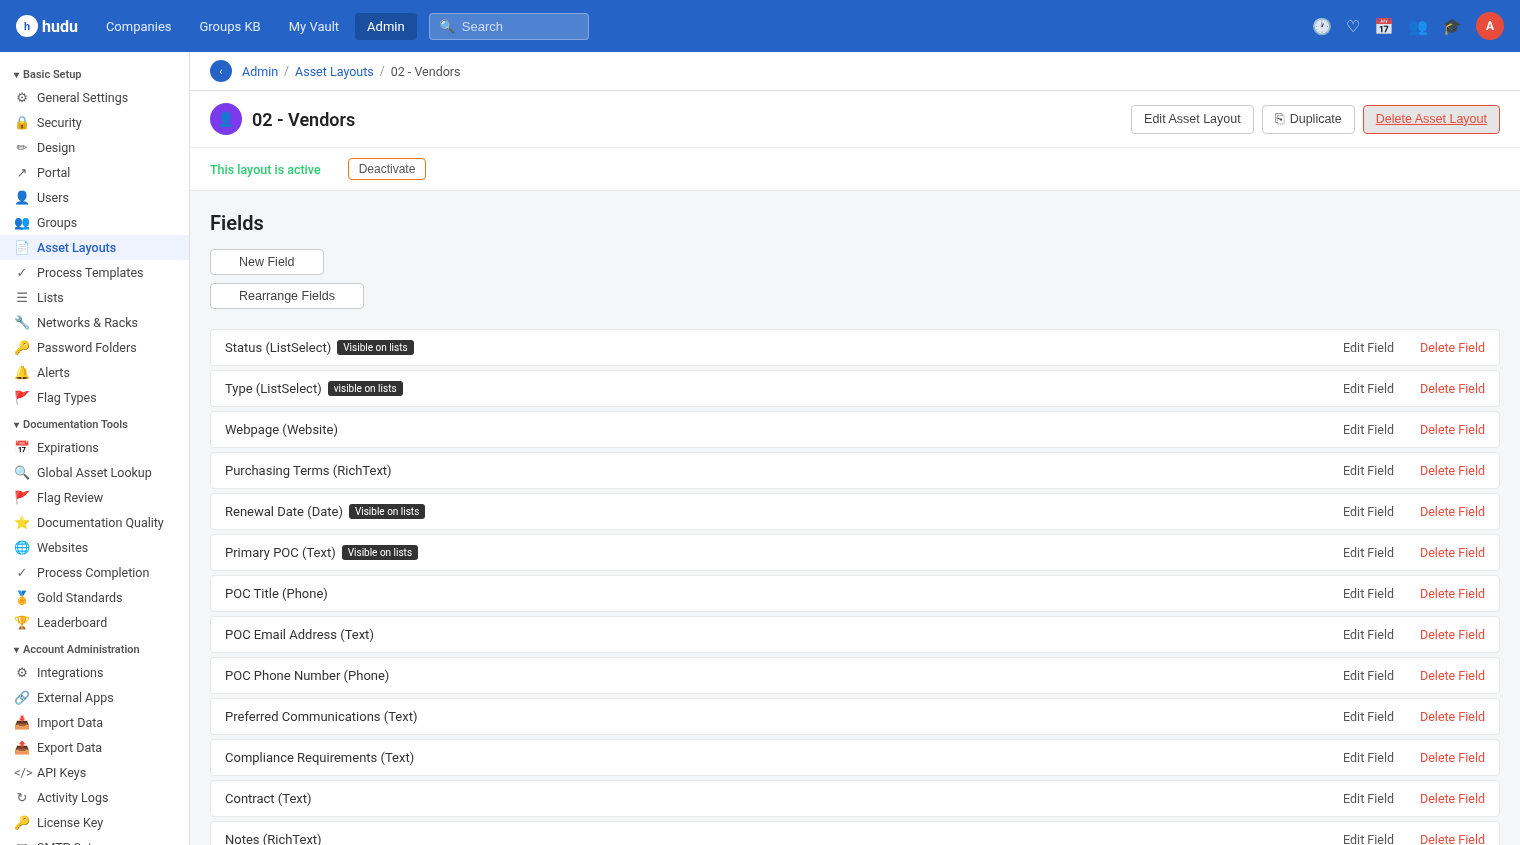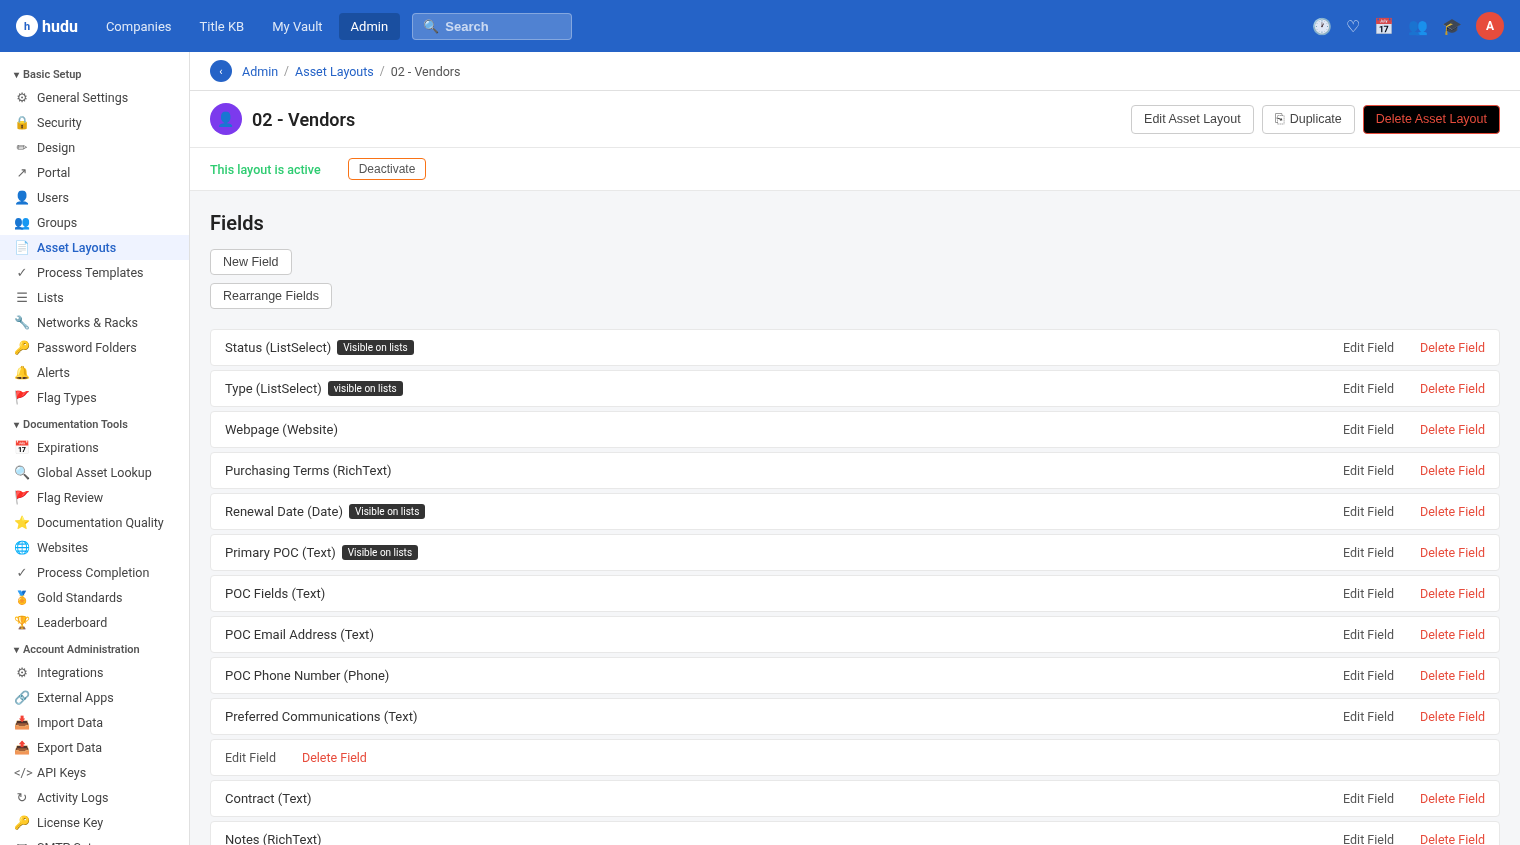--- a/index.html
+++ b/index.html
@@ -22,21 +22,21 @@
     .top-nav .logo-icon { width: 22px; height: 22px; background: white; border-radius: 50%; display: flex; align-items: center; justify-content: center; }
     .top-nav .logo-icon span { color: #2563c7; font-size: 11px; font-weight: bold; }
     .nav-item {
       color: rgba(255,255,255,0.85); font-size: 13px; padding: 6px 12px; border-radius: 4px; cursor: pointer; text-decoration: none;
     }
     .nav-item.active { background: #1a4fa0; color: white; }
     .search-box {
       margin-left: 8px; background: rgba(255,255,255,0.2); border: 1px solid rgba(255,255,255,0.3); border-radius: 4px;
       padding: 5px 10px; color: white; font-size: 13px; width: 160px; display: flex; align-items: center; gap: 6px;
     }
-    .search-box input { background: transparent; border: none; outline: none; color: white; font-size: 13px; width: 100%; font-weight: bold; }
+    .search-box input { background: transparent; border: none; outline: none; color: white; font-size: 13px; width: 100%; }
     .search-box input::placeholder { color: rgba(255,255,255,0.7); }
     .nav-spacer { flex: 1; }
     .nav-icons { display: flex; align-items: center; gap: 14px; }
     .nav-icon { color: rgba(255,255,255,0.85); font-size: 16px; cursor: pointer; }
     .user-avatar { width: 28px; height: 28px; background: #e74c3c; border-radius: 50%; display: flex; align-items: center; justify-content: center; color: white; font-size: 12px; font-weight: bold; cursor: pointer; }
 
     
     .app-body { display: flex; height: calc(100vh - 52px); }
 
     
@@ -70,33 +70,33 @@
     
     .page-header {
       background: white; border-bottom: 1px solid #e8e8e8; padding: 12px 20px; display: flex; align-items: center;
     }
     .page-title-icon { width: 32px; height: 32px; background: #7c3aed; border-radius: 50%; display: flex; align-items: center; justify-content: center; color: white; font-size: 14px; margin-right: 10px; }
     .page-title { font-size: 18px; font-weight: 600; color: #222; flex: 1; }
     .header-actions { display: flex; gap: 8px; }
     .btn { padding: 6px 12px; border-radius: 4px; font-size: 12.5px; cursor: pointer; border: 1px solid transparent; font-weight: 500; }
     .btn-default { background: white; border-color: #ccc; color: #444; }
     .btn-duplicate { background: white; border-color: #ccc; color: #444; display: flex; align-items: center; gap: 5px; }
-    .btn-danger { background: #000000; border-color: #e74c3c; color: #e74c3c; }
+    .btn-danger { background: #e5e5e5; border-color: #e74c3c; color: #e74c3c; text-decoration: underline; }
 
     
     .status-banner {
       background: white; border-bottom: 1px solid #e8e8e8; padding: 10px 20px; display: flex; align-items: center; gap: 27px;
     }
     .status-active { color: #2ecc71; font-size: 12.5px; font-weight: 500; }
     .btn-deactivate { background: white; border: 1px solid #f97316; color: #555; padding: 3px 10px; border-radius: 4px; font-size: 12px; cursor: pointer; }
 
     
     .fields-container { padding: 20px; }
     .fields-title { font-size: 20px; font-weight: 600; color: #222; margin-bottom: 14px; }
-    .action-btn { background: white; border: 1px solid #ccc; color: #444; padding: 5px 12px; border-radius: 4px; font-size: 12.5px; cursor: pointer; display: inline-block; margin-bottom: 6px; }
+    .action-btn { background: white; border: 1px solid #ccc; color: #444; padding: 5px 28px; border-radius: 4px; font-size: 12.5px; cursor: pointer; display: inline-block; margin-bottom: 6px; }
     .fields-actions { margin-bottom: 14px; display: flex; flex-direction: column; gap: 2px; align-items: flex-start; }
 
     
     .field-row {
       background: white; border: 1px solid #e8e8e8; border-radius: 4px; margin-bottom: 4px;
       display: flex; align-items: center; padding: 10px 14px;
     }
     .field-name { flex: 1; font-size: 13px; color: #333; font-weight: 400; display: flex; align-items: center; gap: 6px; }
     .badge { background: #333; color: white; font-size: 10px; padding: 2px 6px; border-radius: 3px; font-weight: 400; }
     .field-actions { display: flex; align-items: center; gap: 26px; }
@@ -112,21 +112,21 @@
 
 <nav class="top-nav">
   <div class="logo">
     <div class="logo-icon">
       <span>h</span>
     </div>
     <span>hudu</span>
   </div>
 
   <a class="nav-item">Companies</a>
-  <a class="nav-item">Title KB</a>
+  <a class="nav-item">Groups KB</a>
   <a class="nav-item">My Vault</a>
   <a class="nav-item active">Admin</a>
 
   <div class="search-box">
     <span>🔍</span>
     <input type="text" placeholder="Search" style="">
   </div>
 
   <div class="nav-spacer"></div>
   <div class="nav-icons">
@@ -353,21 +353,21 @@
             </div>
           </div>
           <div class="field-row">
             <span class="field-name">Primary POC (Text)<span class="badge">Visible on lists</span></span>
             <div class="field-actions">
               <span class="field-edit-btn">Edit Field</span>
               <span class="field-delete-btn">Delete Field</span>
             </div>
           </div>
           <div class="field-row">
-            <span class="field-name">POC Fields (Text)</span>
+            <span class="field-name">POC Title (Phone)</span>
             <div class="field-actions">
               <span class="field-edit-btn">Edit Field</span>
               <span class="field-delete-btn">Delete Field</span>
             </div>
           </div>
           <div class="field-row">
             <span class="field-name">POC Email Address (Text)</span>
             <div class="field-actions">
               <span class="field-edit-btn">Edit Field</span>
               <span class="field-delete-btn">Delete Field</span>
@@ -381,20 +381,21 @@
             </div>
           </div>
           <div class="field-row">
             <span class="field-name">Preferred Communications (Text)</span>
             <div class="field-actions">
               <span class="field-edit-btn">Edit Field</span>
               <span class="field-delete-btn">Delete Field</span>
             </div>
           </div>
           <div class="field-row">
+            <span class="field-name">Compliance Requirements (Text)</span>
             <div class="field-actions">
               <span class="field-edit-btn">Edit Field</span>
               <span class="field-delete-btn">Delete Field</span>
             </div>
           </div>
           <div class="field-row">
             <span class="field-name">Contract (Text)</span>
             <div class="field-actions">
               <span class="field-edit-btn">Edit Field</span>
               <span class="field-delete-btn">Delete Field</span>

